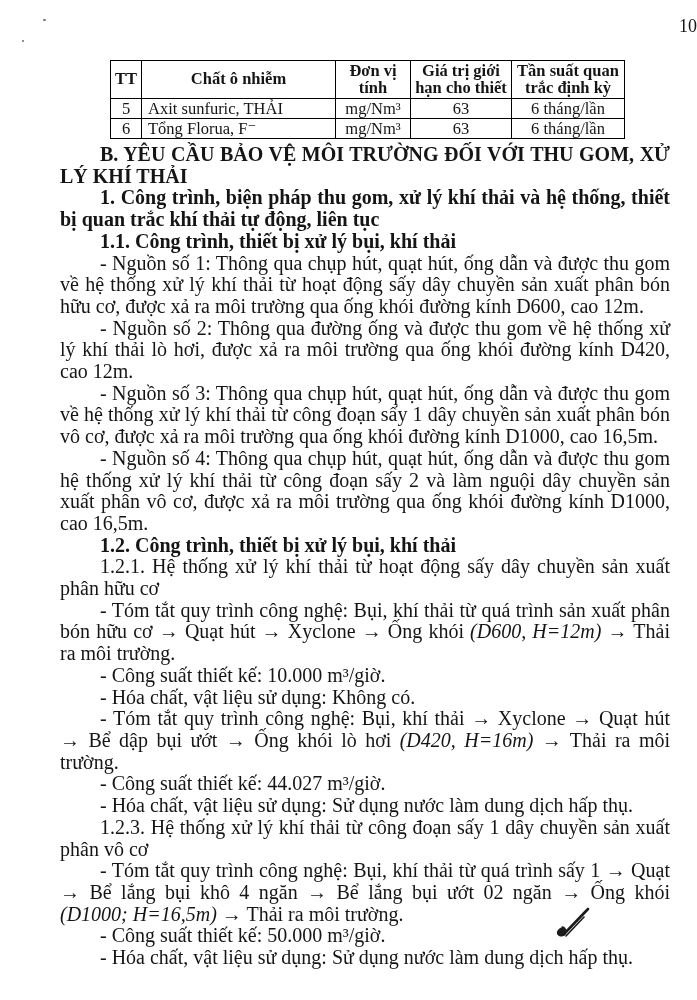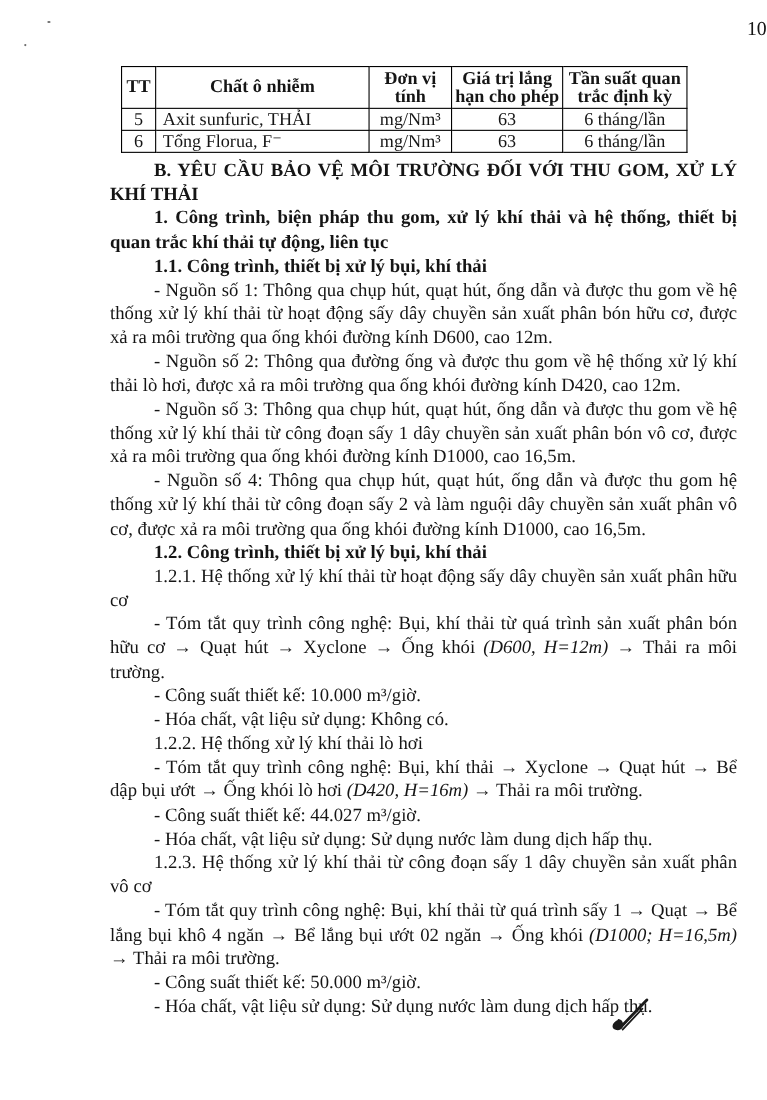--- a/index.html
+++ b/index.html
@@ -40,22 +40,22 @@
     height:19px;
     line-height:18px;
     text-align:center;
   }
   table.pollutants td:nth-child(2){
     text-align:left;
     padding-left:6px;
   }
   
   .document-body{
-    padding:5px 27px 0 100px;
-    font-size:17px;
+    padding:5px 27px 0 60px;
+    font-size:20px;
     line-height:21.7px;
     text-align:justify;
   }
   .document-body p{
     margin:0;
     text-indent:40px;
   }
   .document-body p.bold{ font-weight:bold; }
   .it{ font-style:italic; }
   
@@ -88,21 +88,21 @@
         <col style="width:194px">
         <col style="width:75px">
         <col style="width:101px">
         <col style="width:113px">
     </colgroup>
     <thead>
         <tr>
           <th>TT</th>
           <th>Chất ô nhiễm</th>
           <th>Đơn vị tính</th>
-          <th>Giá trị lắng hạn cho phép</th>
+          <th>Giá trị giới hạn cho thiết</th>
           <th>Tần suất quan trắc định kỳ</th>
         </tr>
       </thead>
     <tbody>
         <tr>
           <td>5</td>
           <td>Axit sunfuric, THẢI</td>
           <td>mg/Nm³</td>
           <td>63</td>
           <td>6 tháng/lần</td>
@@ -124,21 +124,20 @@
     <p class="bold"><span>1.1. Công trình, thiết bị xử lý bụi, khí thải</span></p>
     <p><span>- Nguồn số 1: Thông qua chụp hút, quạt hút, ống dẫn và được thu gom về hệ thống xử lý khí thải từ hoạt động sấy dây chuyền sản xuất phân bón hữu cơ, được xả ra môi trường qua ống khói đường kính D600, cao 12m.</span></p>
     <p><span>- Nguồn số 2: Thông qua đường ống và được thu gom về hệ thống xử lý khí thải lò hơi, được xả ra môi trường qua ống khói đường kính D420, cao 12m.</span></p>
     <p><span>- Nguồn số 3: Thông qua chụp hút, quạt hút, ống dẫn và được thu gom về hệ thống xử lý khí thải từ công đoạn sấy 1 dây chuyền sản xuất phân bón vô cơ, được xả ra môi trường qua ống khói đường kính D1000, cao 16,5m.</span></p>
     <p><span>- Nguồn số 4: Thông qua chụp hút, quạt hút, ống dẫn và được thu gom hệ thống xử lý khí thải từ công đoạn sấy 2 và làm nguội dây chuyền sản xuất phân vô cơ, được xả ra môi trường qua ống khói đường kính D1000, cao 16,5m.</span></p>
     <p class="bold"><span>1.2. Công trình, thiết bị xử lý bụi, khí thải</span></p>
     <p><span>1.2.1. Hệ thống xử lý khí thải từ hoạt động sấy dây chuyền sản xuất phân hữu cơ</span></p>
     <p><span>- Tóm tắt quy trình công nghệ: Bụi, khí thải từ quá trình sản xuất phân bón hữu cơ → Quạt hút → Xyclone → Ống khói </span><span class="it">(D600, H=12m)</span><span> → Thải ra môi trường.</span></p>
     <p><span>- Công suất thiết kế: 10.000 m³/giờ.</span></p>
     <p><span>- Hóa chất, vật liệu sử dụng: Không có.</span></p>
-    <p><span>1.2.2. Hệ thống xử lý khí thải lò hơi</span></p>
     <p><span>- Tóm tắt quy trình công nghệ: Bụi, khí thải → Xyclone → Quạt hút → Bể dập bụi ướt → Ống khói lò hơi </span><span class="it">(D420, H=16m)</span><span> → Thải ra môi trường.</span></p>
     <p><span>- Công suất thiết kế: 44.027 m³/giờ.</span></p>
     <p><span>- Hóa chất, vật liệu sử dụng: Sử dụng nước làm dung dịch hấp thụ.</span></p>
     <p><span>1.2.3. Hệ thống xử lý khí thải từ công đoạn sấy 1 dây chuyền sản xuất phân vô cơ</span></p>
     <p><span>- Tóm tắt quy trình công nghệ: Bụi, khí thải từ quá trình sấy 1 → Quạt → Bể lắng bụi khô 4 ngăn → Bể lắng bụi ướt 02 ngăn → Ống khói </span><span class="it">(D1000; H=16,5m)</span><span> → Thải ra môi trường.</span></p>
     <p><span>- Công suất thiết kế: 50.000 m³/giờ.</span></p>
     <p><span>- Hóa chất, vật liệu sử dụng: Sử dụng nước làm dung dịch hấp thụ.</span></p>
   </div>
 
 <svg class="handwritten" viewBox="0 0 44 40" aria-hidden="true">

